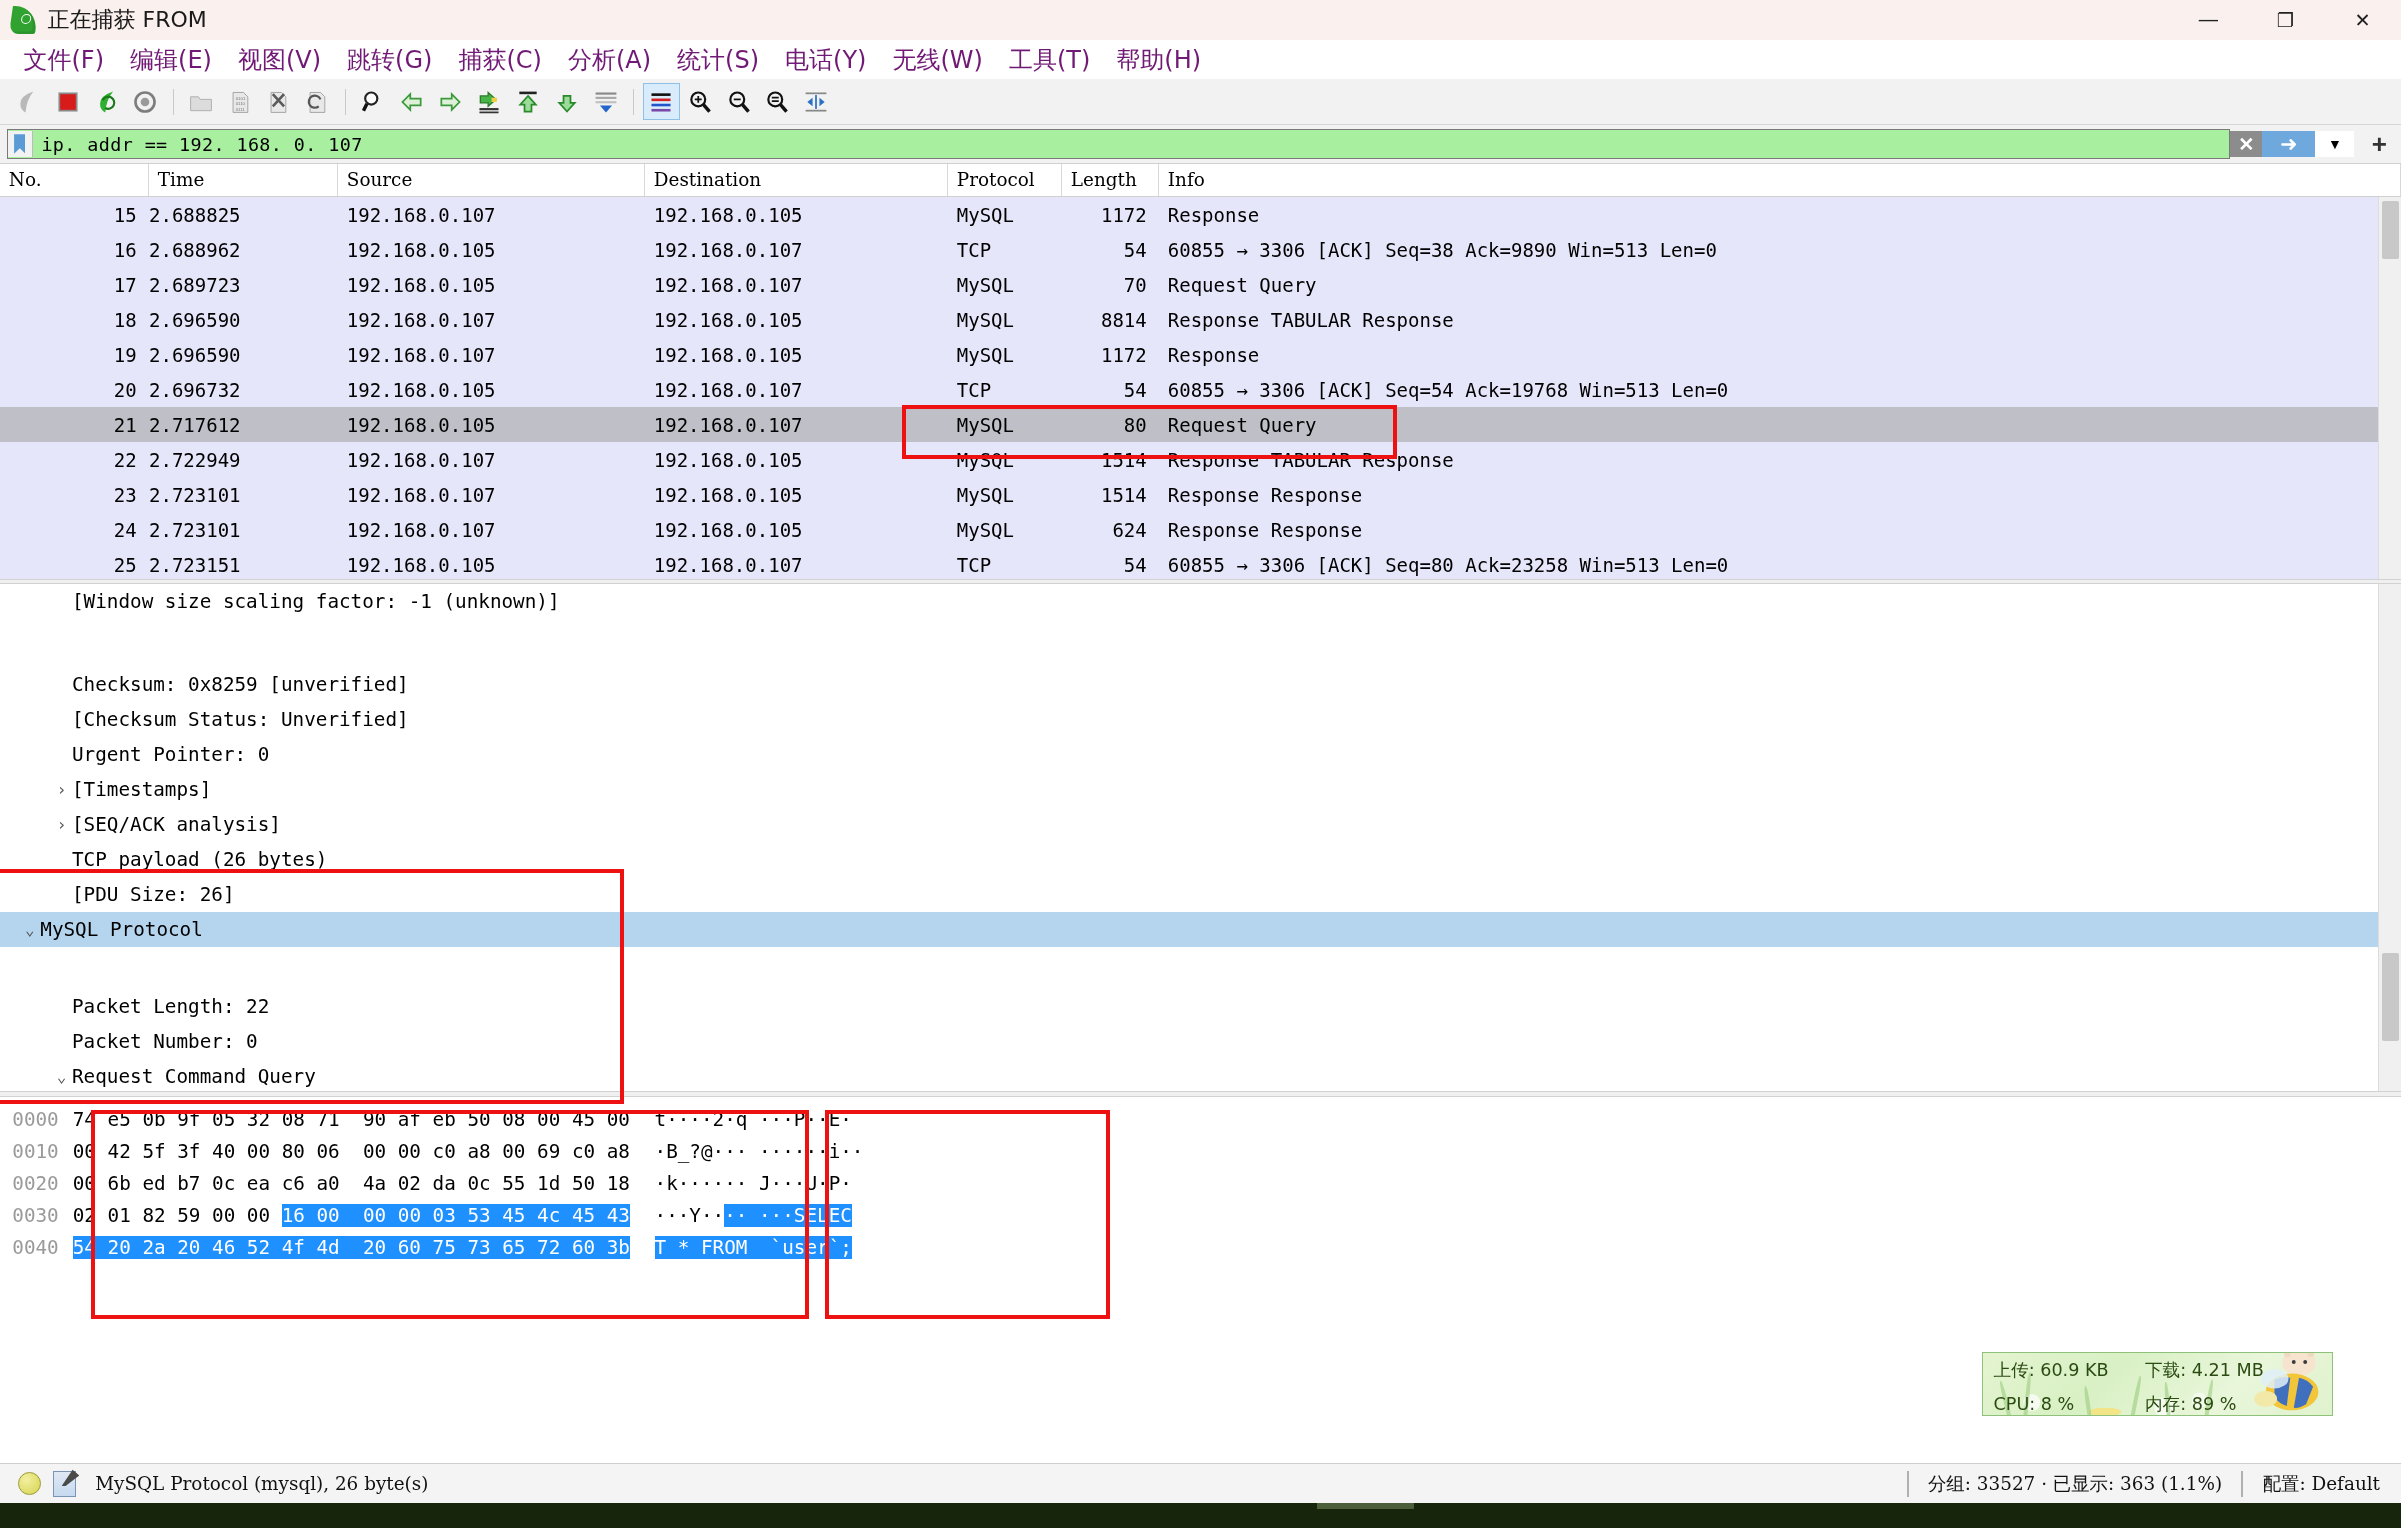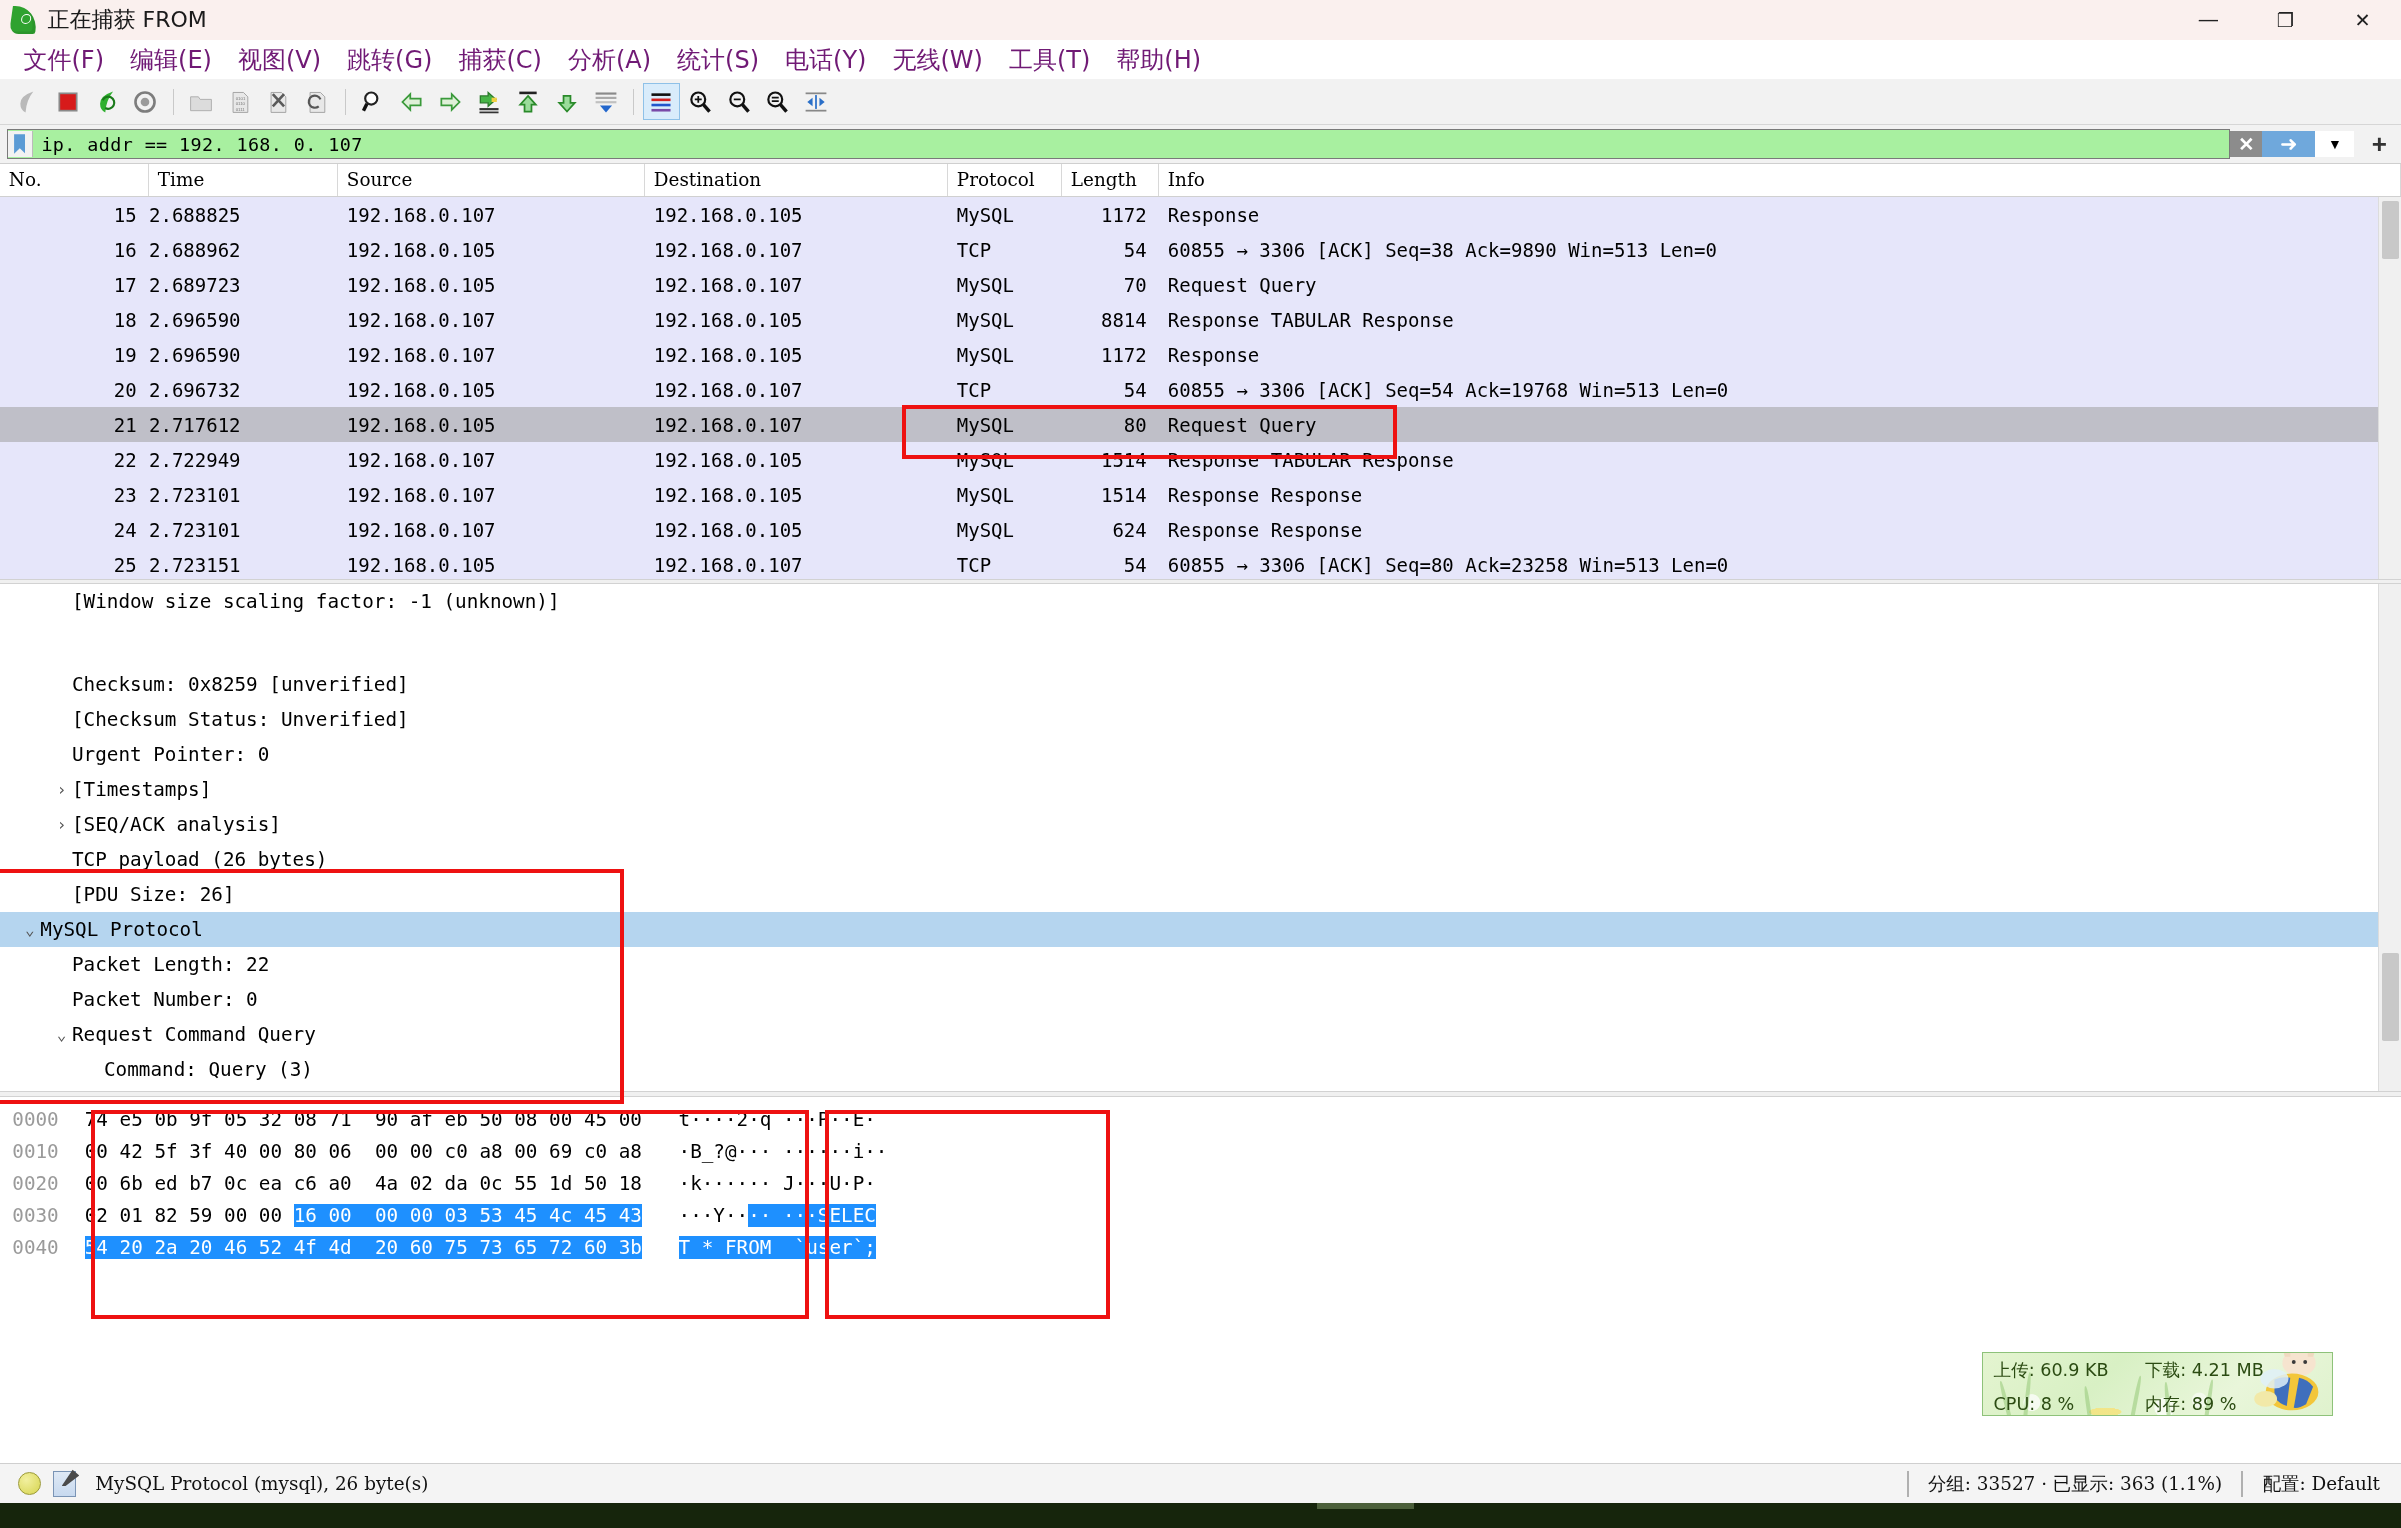--- a/index.html
+++ b/index.html
@@ -561,21 +561,21 @@
       <span>TCP payload (26 bytes)</span>
     </div>
     <div class="drow" style="padding-left: 51px;">
       <span class="dtoggle"></span>
       <span>[PDU Size: 26]</span>
     </div>
     <div class="drow sel" style="padding-left: 19.3px;">
       <span class="dtoggle">⌄</span>
       <span>MySQL Protocol</span>
     </div>
-    <div class="drow" style="padding-left: 51px;">
+    <div class="drow" style="padding-left: 51px; margin-top: 42px;">
       <span class="dtoggle"></span>
       <span>Packet Length: 22</span>
     </div>
     <div class="drow" style="padding-left: 51px;">
       <span class="dtoggle"></span>
       <span>Packet Number: 0</span>
     </div>
     <div class="drow" style="padding-left: 51px;">
       <span class="dtoggle">⌄</span>
       <span>Request Command Query</span>
@@ -585,21 +585,21 @@
       <span>Command: Query (3)</span>
     </div>
     <div class="drow" style="padding-left: 83px;">
       <span class="dtoggle"></span>
       <span>Statement: SELECT * FROM `user`;</span>
     </div>
   </div>
 
 <div class="splitter"></div>
 
-<div class="hexpane" id="hexpane" style="height:404px; position:relative;gap:12px;">
+<div class="hexpane" id="hexpane" style="height:404px; position:relative;">
   <div class="hex-offsets" id="hex-off">
       <div class="hline">0000</div>
       <div class="hline">0010</div>
       <div class="hline">0020</div>
       <div class="hline">0030</div>
       <div class="hline">0040</div>
     </div>
   <div class="hex-bytes" id="hex-byt">
       <div class="hline"><span>74 e5 0b 9f 05 32 08 71  90 af eb 50 08 00 45 00</span><span class="hl"></span></div>
       <div class="hline"><span>00 42 5f 3f 40 00 80 06  00 00 c0 a8 00 69 c0 a8</span><span class="hl"></span></div>

